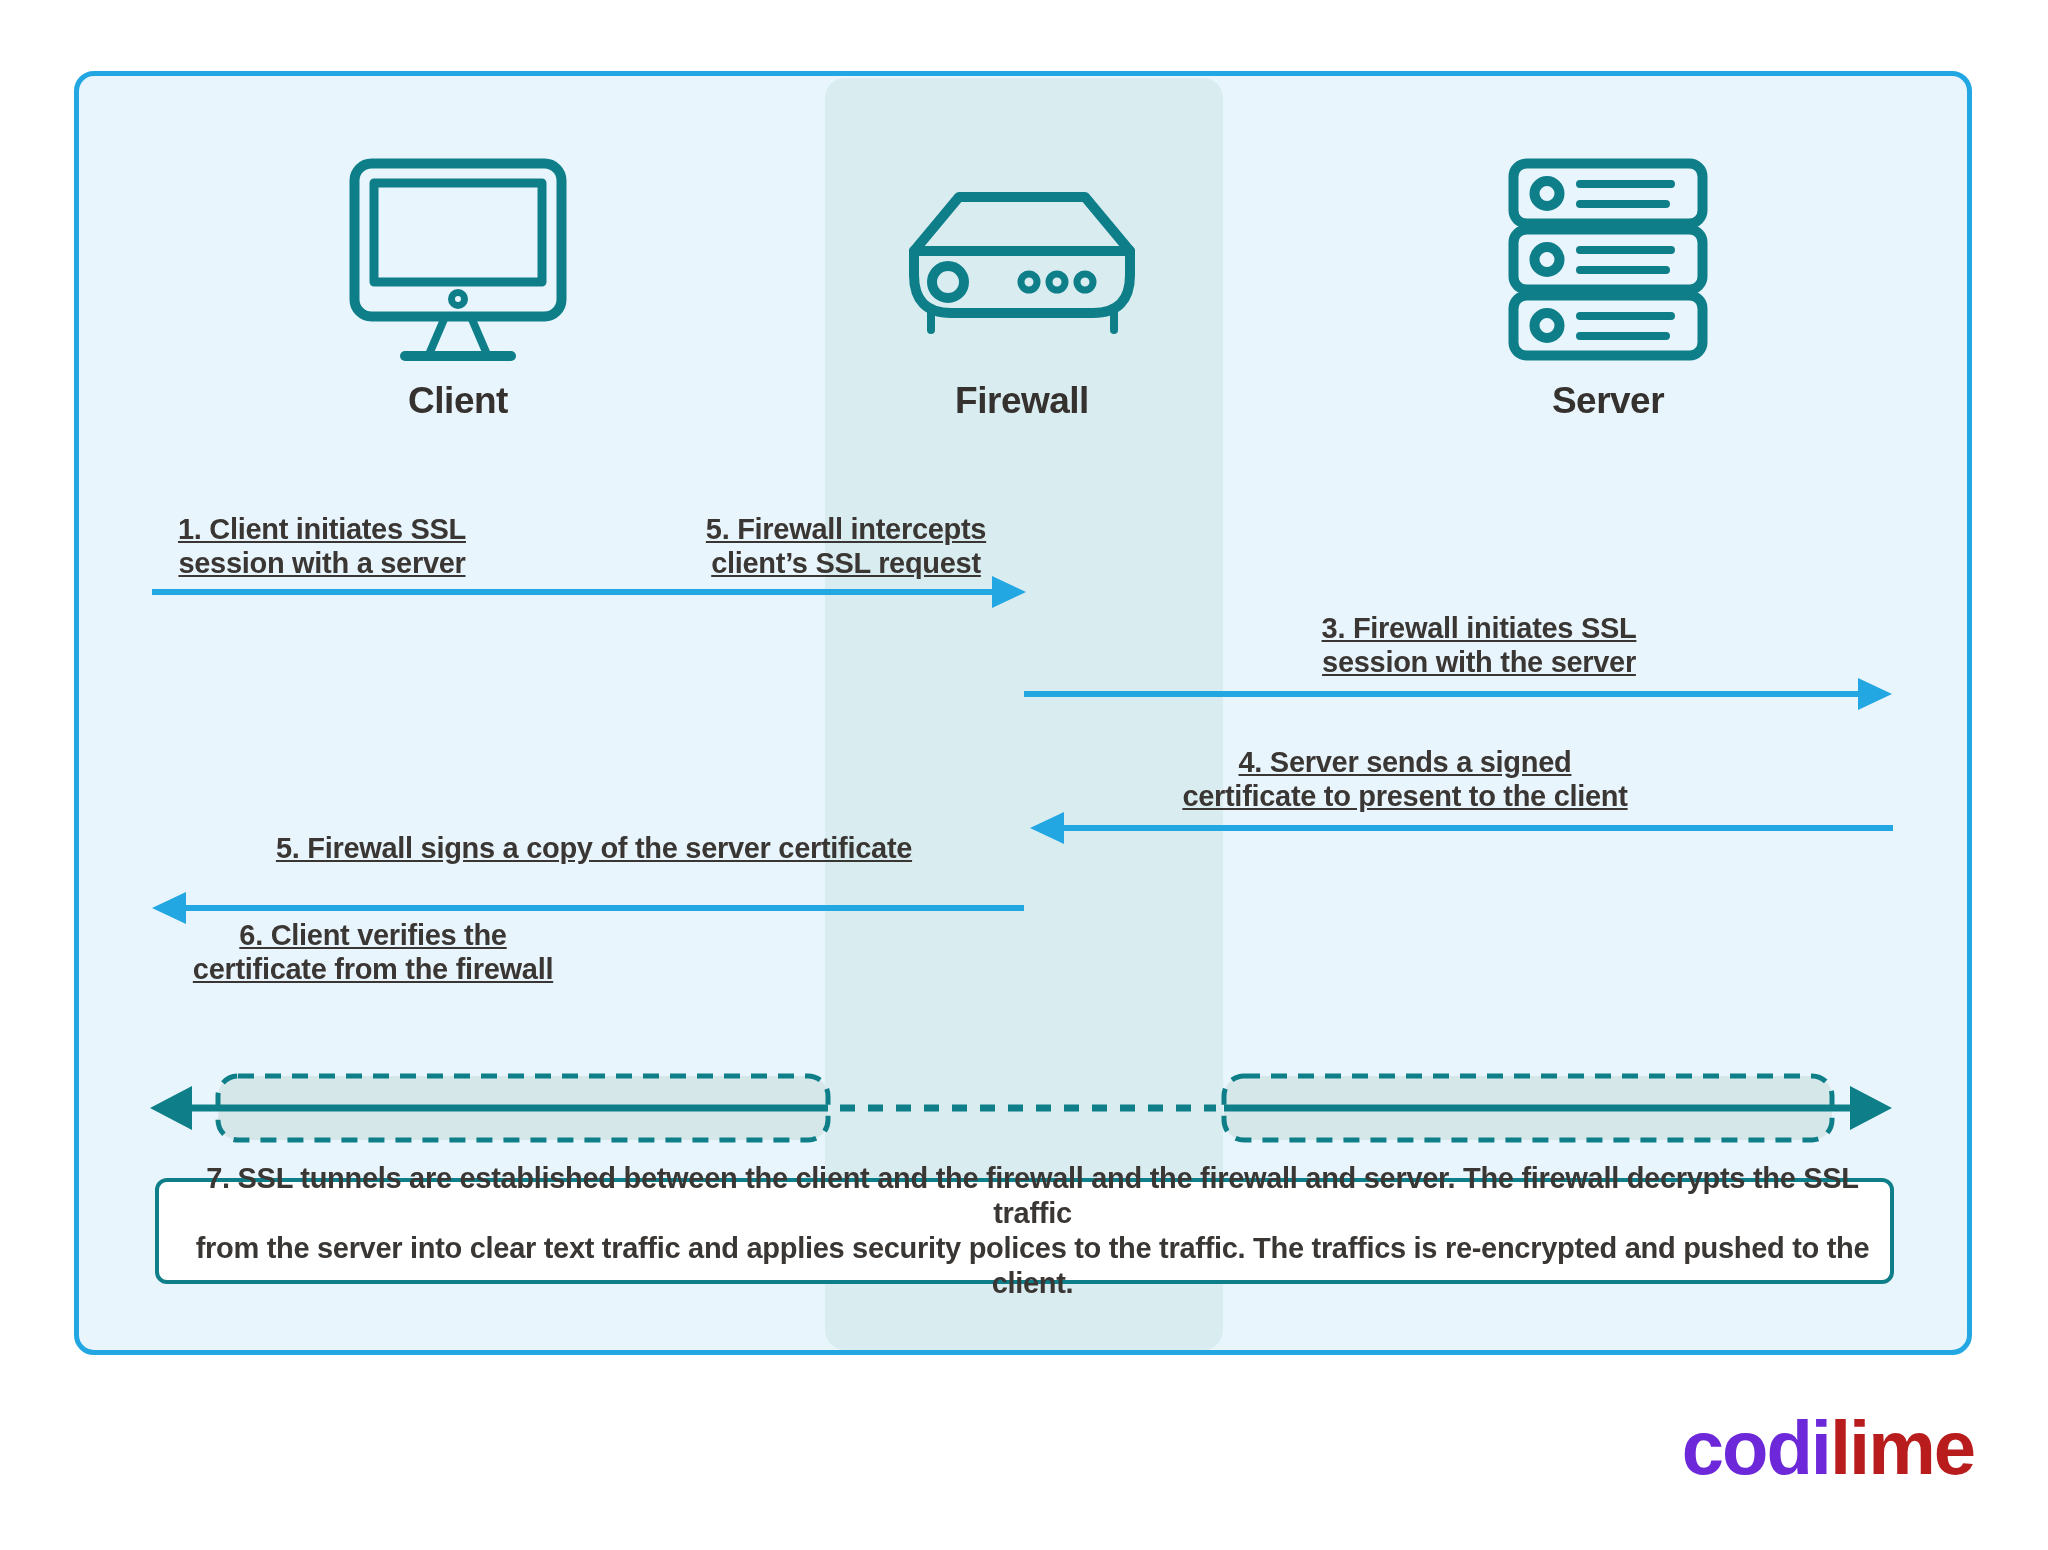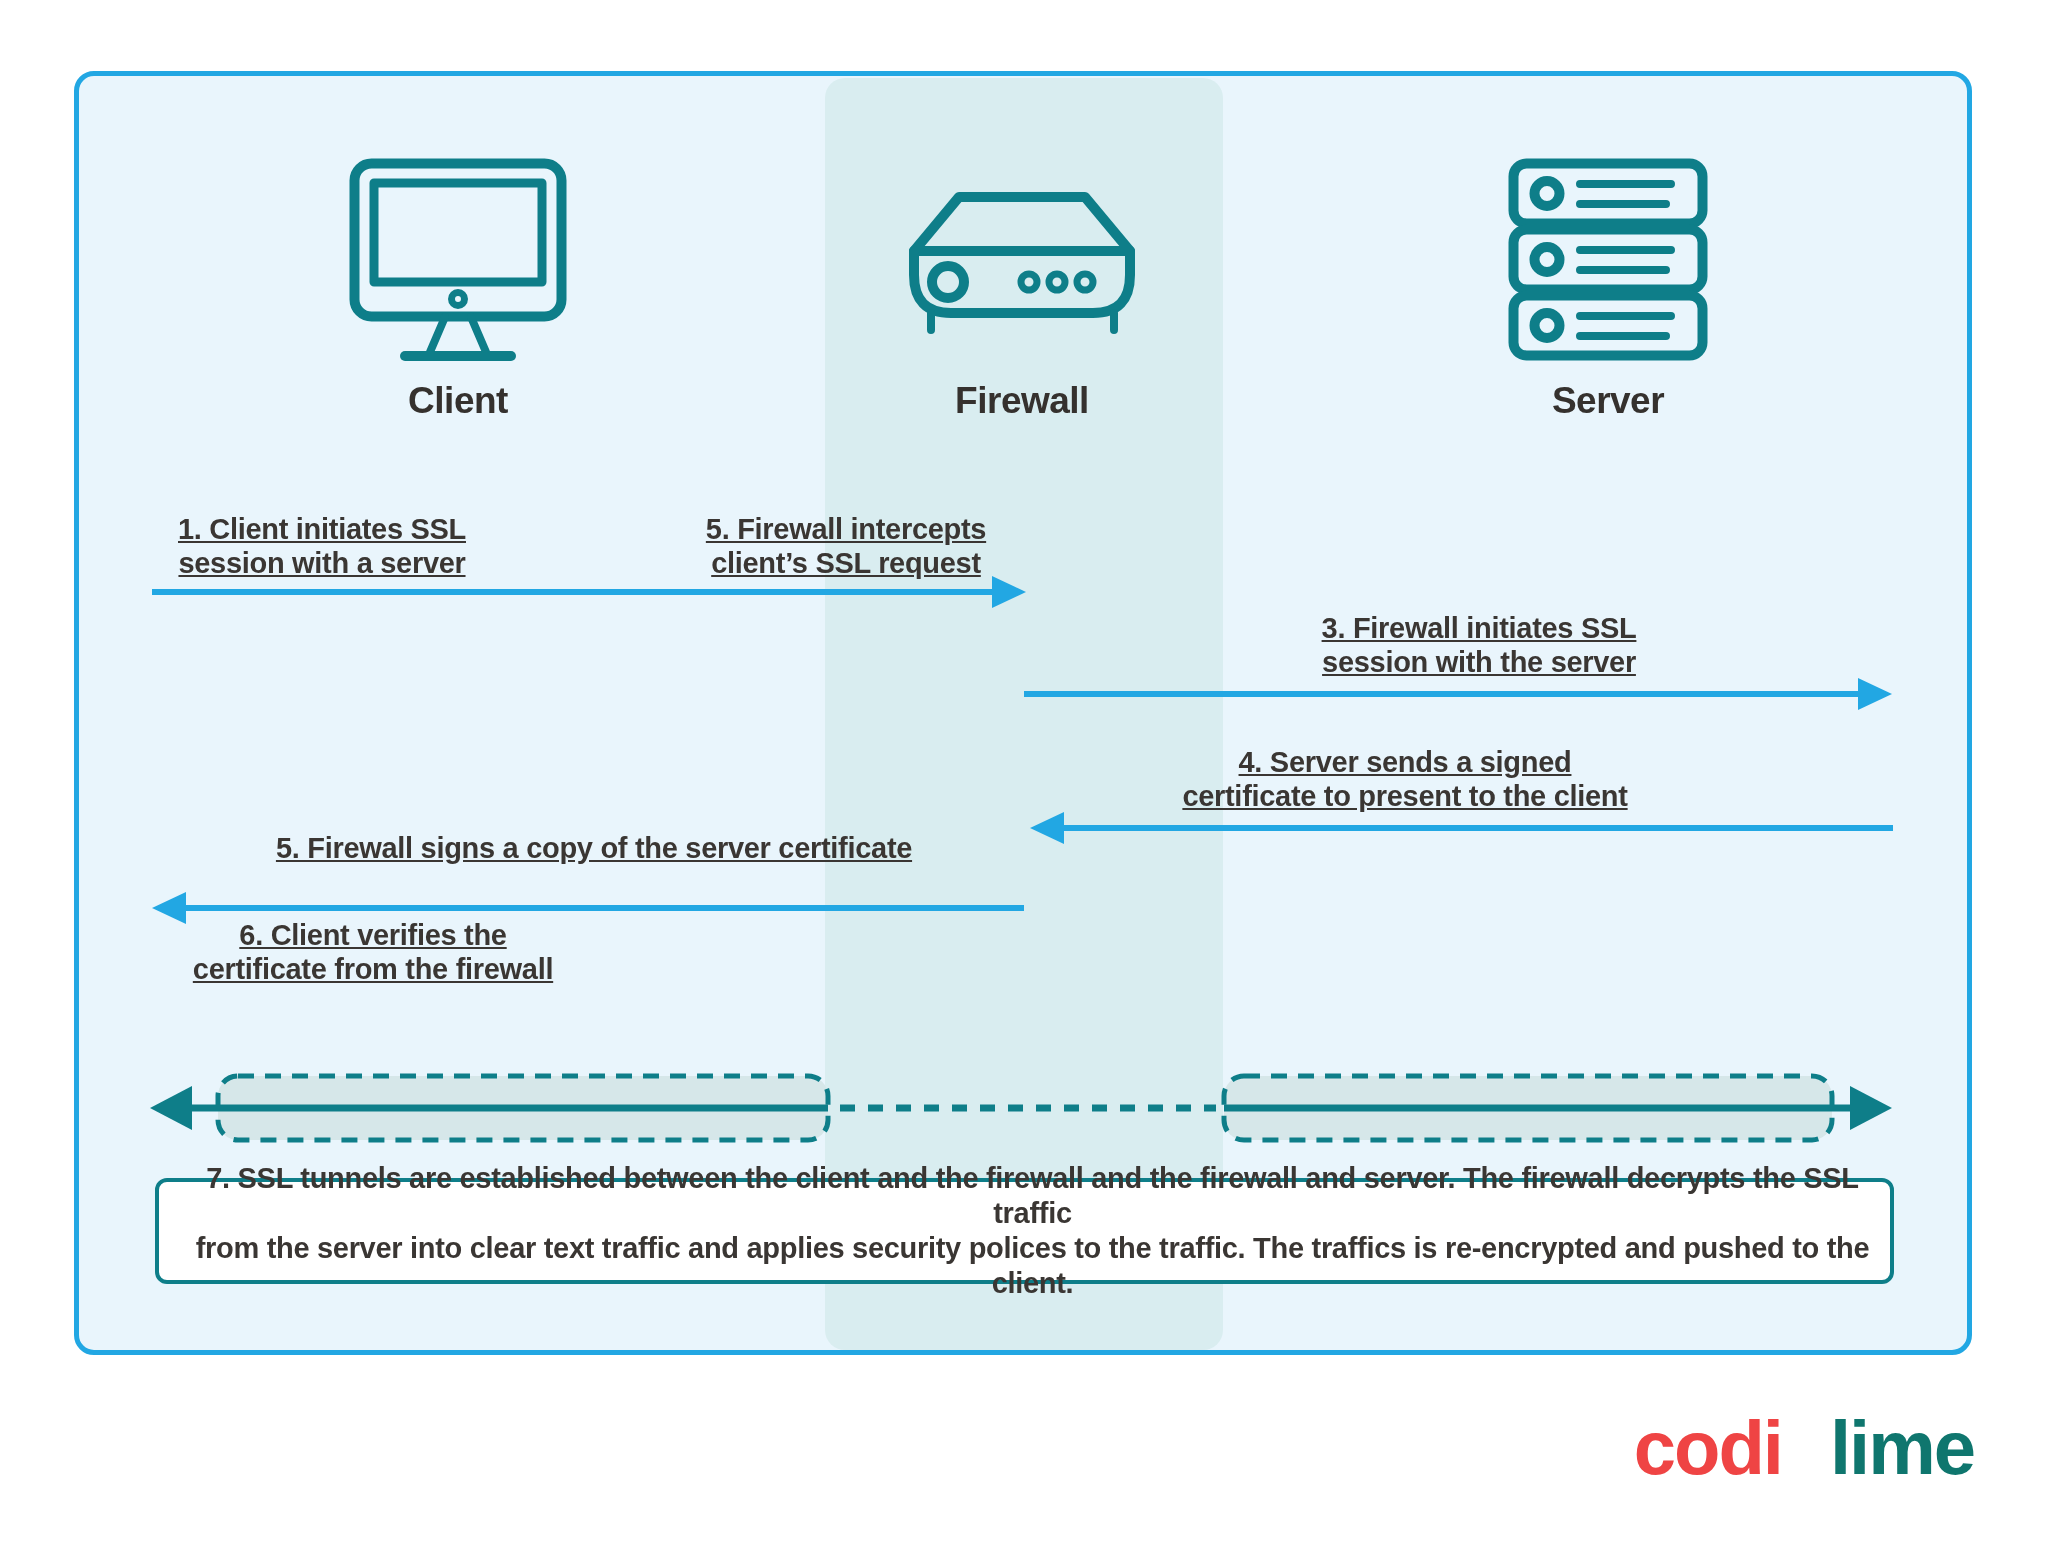--- a/index.html
+++ b/index.html
@@ -31,22 +31,22 @@
     background:#ffffff;border:4px solid #0e7e89;border-radius:12px;
     display:flex;flex-direction:column;justify-content:center;align-items:center;
     font-size:29px;line-height:35px;font-weight:700;color:#3a3633;letter-spacing:-0.3px;
     text-align:center;
   }
   .note-box div{white-space:pre-wrap;padding-left:16px;}
   .logo{
     position:absolute;right:74px;top:1404px;
     font-size:76px;font-weight:700;letter-spacing:-2px;white-space:nowrap;
   }
-  .logo .dark{color:#ef4444;}
-  .logo .lime{color:#0f766e;margin-left:48px;}
+  .logo .dark{color:#6d28d9;}
+  .logo .lime{color:#b91c1c;}
 </style>
 </head>
 <body>
 
 <div class="stage">
 
   <div class="panel"></div>
   <div class="lane"></div>
 
   <svg class="node-icon" style="left:349px;top:158px" width="218" height="210" viewBox="0 0 218 210">

